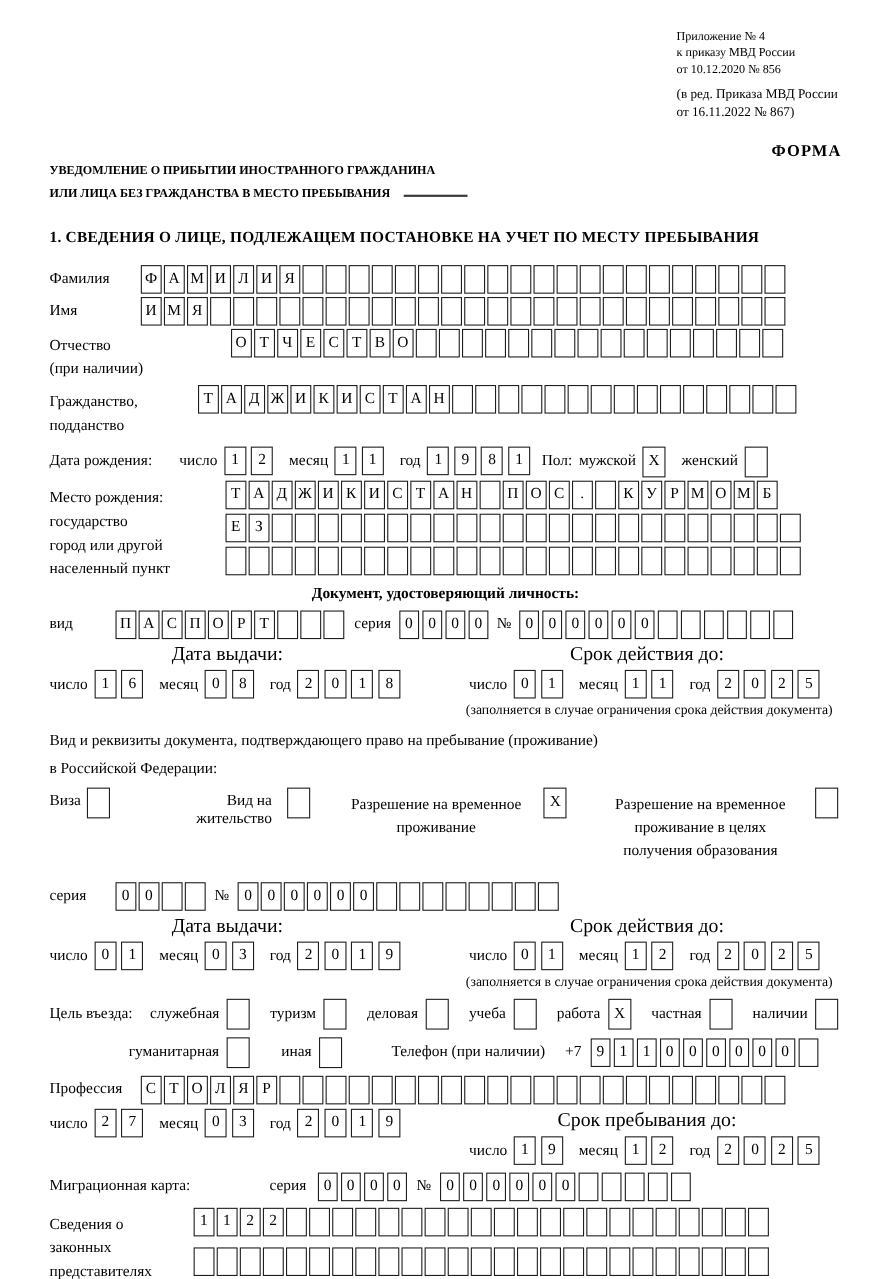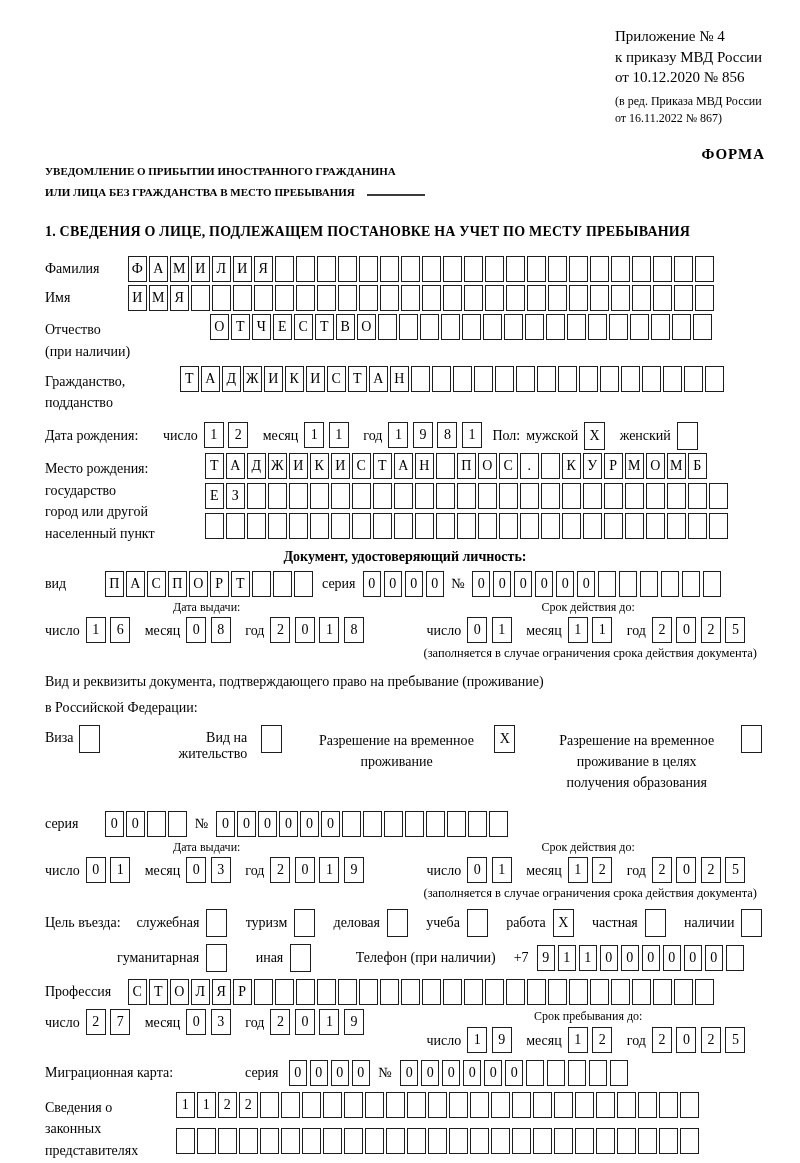--- a/index.html
+++ b/index.html
@@ -1,19 +1,19 @@
 <!DOCTYPE html>
 <html><head>
 <meta charset="utf-8">
 <style>
   html,body { margin:0; padding:0; background:#fff; }
   body { width:800px; font-family:"Liberation Serif", serif; color:#000; }
   .page { width:800px; height:1163px; box-sizing:border-box; padding:26px 35px 10px 45px; overflow:hidden; }
 
-  .appendix { margin-left:570px; font-size:15px; line-height:1.38; }
+  .appendix { margin-left:570px; font-size:11px; line-height:1.38; }
   .appendix-edition { margin-left:570px; font-size:12px; line-height:1.38; margin-top:5px; }
   .forma { text-align:right; font-weight:bold; font-size:15px; letter-spacing:1px; margin-top:20px; }
 
   .doc-title { text-align:left; font-weight:bold; font-size:11px; line-height:1.5; }
   .blank-line { display:inline-block; width:58px; height:14px; border-bottom:2.5px solid #3a3a3a; margin-left:12px; }
 
   .sec-heading { font-weight:bold; font-size:14px; margin-top:24px; margin-bottom:16px; letter-spacing:0.2px; }
 
   .frow { display:flex; align-items:flex-start; margin-bottom:3px; font-size:14px; }
   .flabel { flex:none; padding-top:5px; }
@@ -25,21 +25,21 @@
   .cbox { display:inline-block; width:16.5px; height:24px; border:1.5px solid #1e1e1e; margin-right:2.5px;
           text-align:center; font-size:14px; line-height:24px; vertical-align:top; background:#fff; }
   .boxes-stack .boxes { margin-bottom:4px; }
   .rep-stack .boxes { margin-bottom:10px; }
 
   .center-bold { text-align:center; font-weight:bold; font-size:14px; margin:4px 0 6px 0; }
 
   .dates-row { display:flex; align-items:flex-start; margin-bottom:2px; }
   .date-group { display:inline-block; }
   .dg-right { margin-left:58px; }
-  .date-header { text-align:center; font-size:12px; line-height:1.2; margin-bottom:3px; }
+  .date-header { text-align:center; font-size:18px; line-height:1.2; margin-bottom:3px; }
   .date-line { white-space:nowrap; line-height:0; font-size:0; }
   .date-line .dlabel { display:inline-block; font-size:14px; line-height:27px; vertical-align:top; margin-right:6px; }
   .date-line .dlabel.mid { margin-left:10px; }
   .date-line .cbox { width:18px; margin-right:4.5px; }
   .note-right { text-align:right; font-size:12.5px; margin:1px 8px 8px 0; }
 
   .intro { font-size:14px; line-height:1.85; margin:2px 0 4px 0; white-space:pre-line; }
 
   .viza-row { display:flex; align-items:flex-start; font-size:14px; margin-bottom:18px; }
   .viza-row .olabel { padding-top:5px; }

